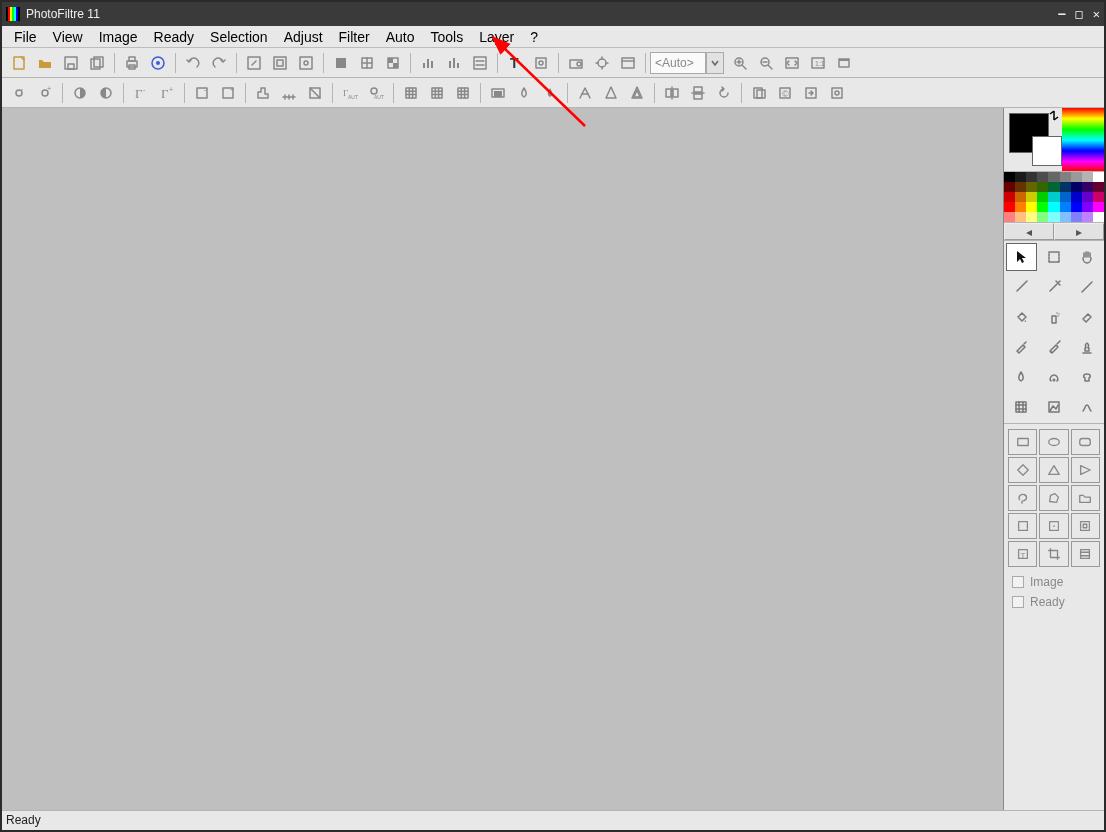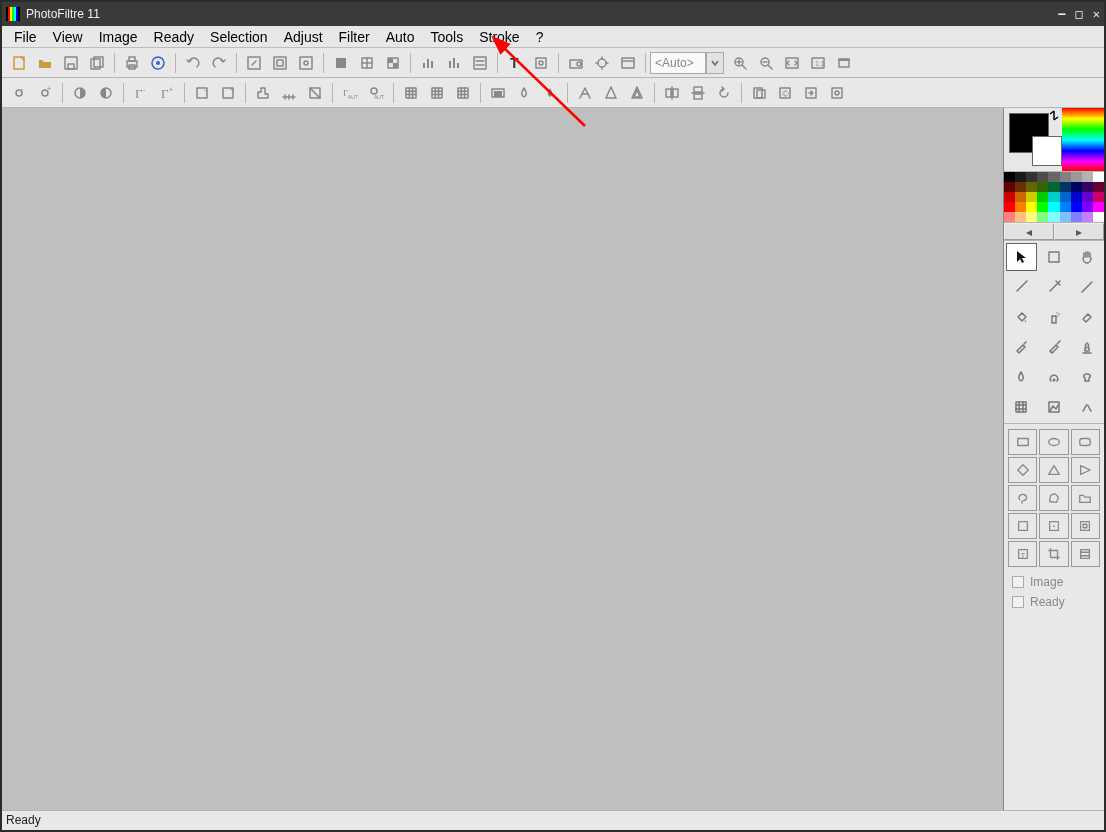--- a/index.html
+++ b/index.html
@@ -93,21 +93,21 @@
 <div class="menubar" id="menubar" data-name="menubar">
     <div class="menu" data-name="menu-file">File</div>
     <div class="menu" data-name="menu-edit">View</div>
     <div class="menu" data-name="menu-image">Image</div>
     <div class="menu" data-name="menu-layer">Ready</div>
     <div class="menu" data-name="menu-selection">Selection</div>
     <div class="menu" data-name="menu-adjust">Adjust</div>
     <div class="menu" data-name="menu-filter">Filter</div>
     <div class="menu" data-name="menu-view">Auto</div>
     <div class="menu" data-name="menu-tools">Tools</div>
-    <div class="menu" data-name="menu-window">Stroke</div>
+    <div class="menu" data-name="menu-window">Layer</div>
     <div class="menu" data-name="menu-help">?</div>
   </div>
 
 <div class="toolbar" id="tb1" data-name="main-toolbar">
     <div class="tbtn" data-name="new-button">
       <svg viewBox="0 0 16 16">
         <rect x="3" y="2" width="10" height="12" stroke="currentColor" stroke-width="1.5" fill="none" stroke-linecap="round" stroke-linejoin="round"></rect>
         <path d="M10 2 L13 5" stroke="currentColor" stroke-width="1.5" fill="none" stroke-linecap="round" stroke-linejoin="round"></path>
       </svg>
     </div>

